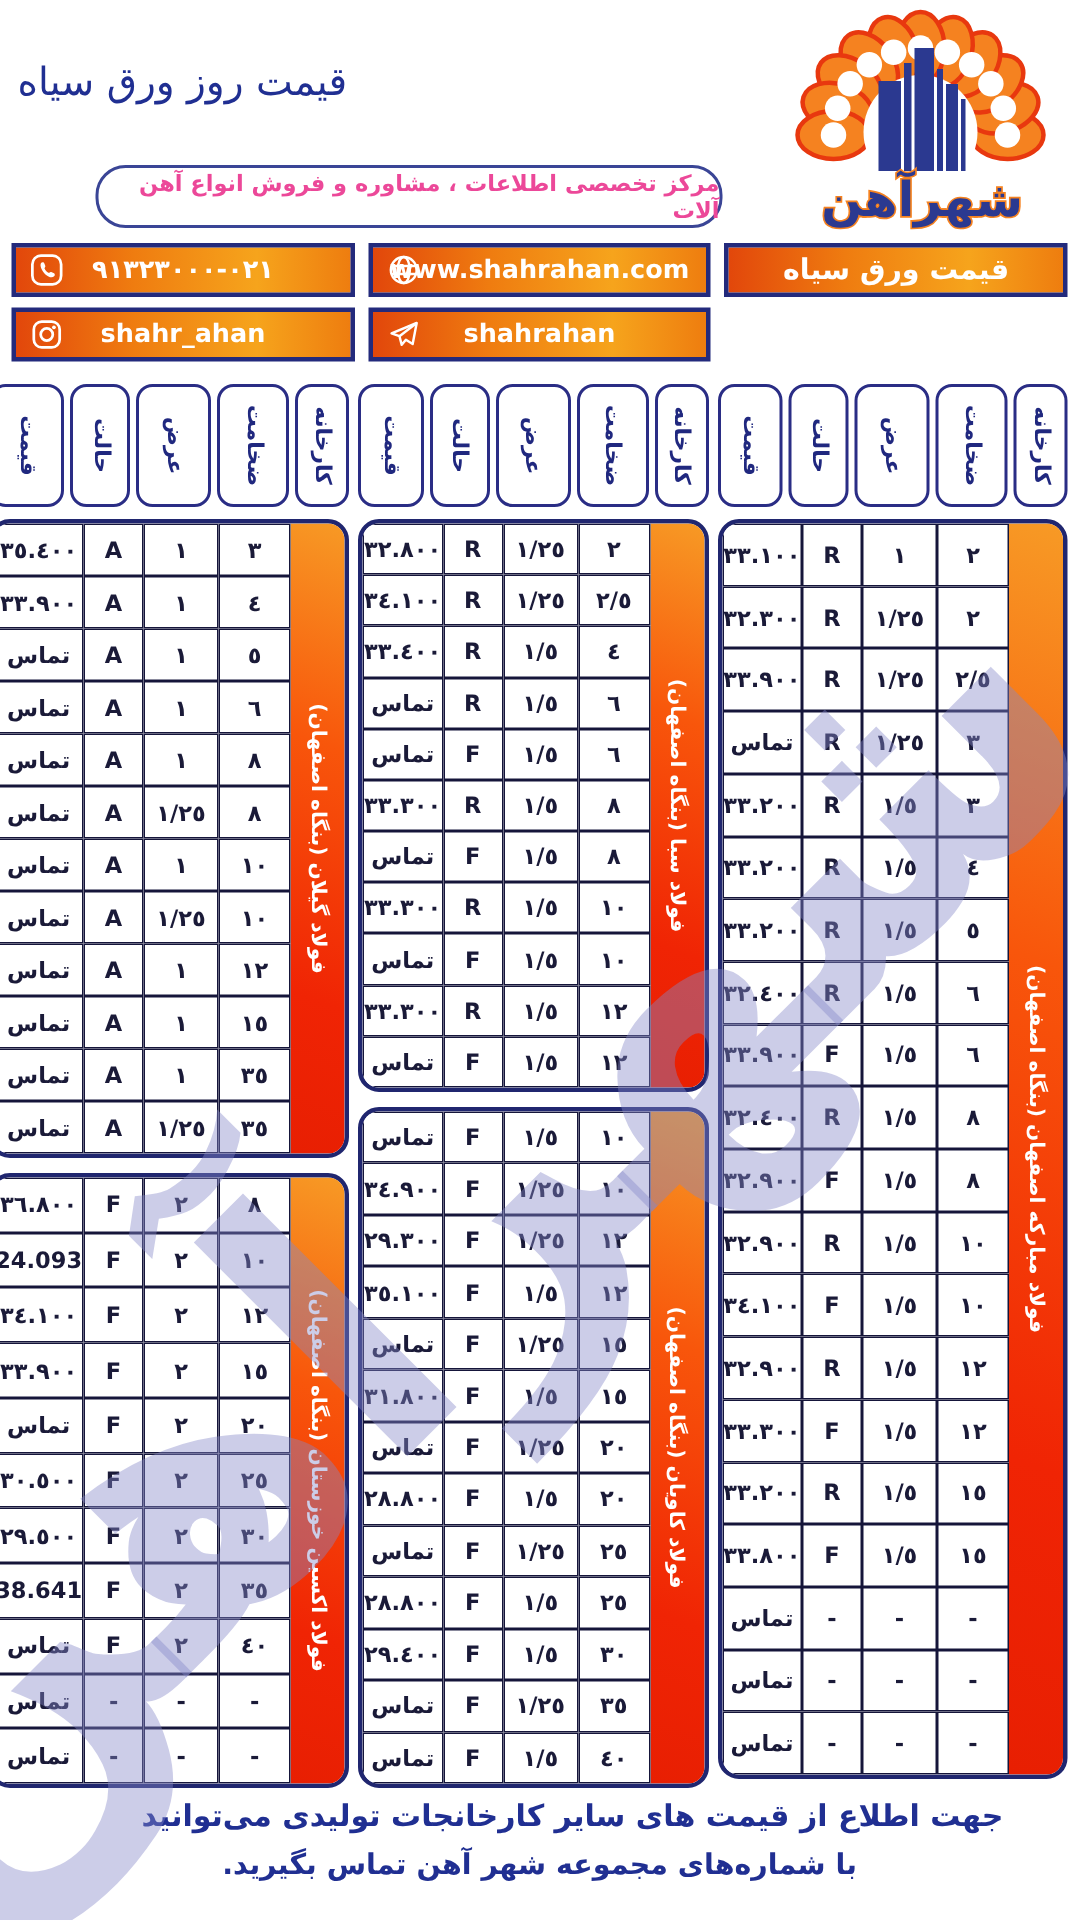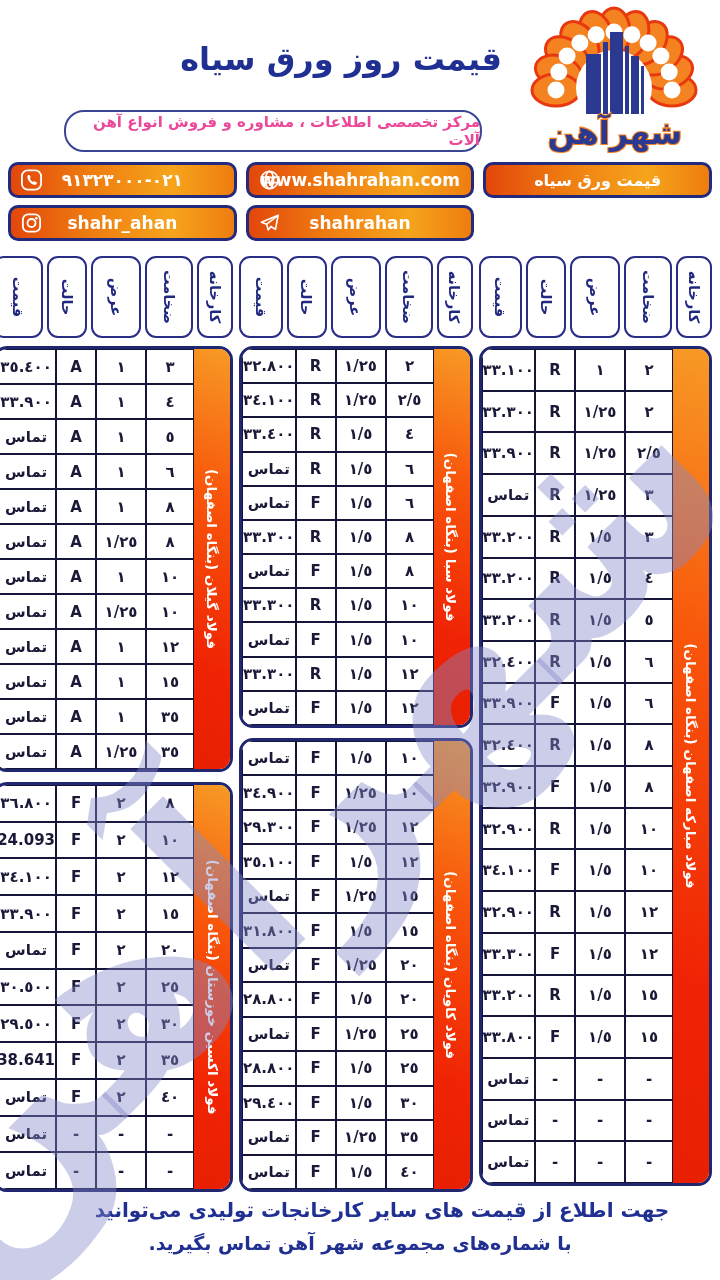--- a/index.html
+++ b/index.html
@@ -1,37 +1,37 @@
 <!DOCTYPE html>
 <html lang="fa" dir="rtl"><head>
 <meta charset="utf-8">
 <style>
   html,body{margin:0;padding:0;background:#e9e9e9;}
   .page{position:relative;width:720px;height:1280px;margin:0 auto;background:#ffffff;
         font-family:"DejaVu Sans",sans-serif;direction:rtl;overflow:hidden;}
 
   
   .logo{position:absolute;top:2px;right:6px;width:200px;height:158px;}
-  .page-title{position:absolute;top:40px;left:12px;width:490px;text-align:right;
-              font-size:32px;font-weight:bold;color:#202f92;letter-spacing:0;}
+  .page-title{position:absolute;top:40px;left:12px;width:490px;text-align:left;
+              font-size:26px;font-weight:normal;color:#202f92;letter-spacing:0;}
   .subtitle-box{position:absolute;top:110px;left:64px;width:414px;height:38px;
                 border:2px solid #3a4596;border-radius:20px;background:#fff;
                 display:flex;align-items:center;justify-content:center;}
   .subtitle-box span{font-size:15px;font-weight:bold;color:#ec4899;}
 
   
   .contact{position:absolute;top:162px;left:8px;right:8px;display:grid;direction:ltr;
            grid-template-columns:1fr 1fr 1fr;grid-auto-rows:36px;gap:7px 9px;}
-  .cpill{position:relative;border:3px solid #232a7c;border-radius:10px;
+  .cpill{position:relative;border:3px solid #232a7c;border-radius:0;
          background:linear-gradient(90deg,#e2470b 0%,#ef7c10 35%,#f6a41c 72%,#ee7d0f 100%);
          color:#fff;display:flex;align-items:center;justify-content:center;}
   .cpill .ic{position:absolute;left:9px;top:50%;transform:translateY(-50%);width:23px;height:23px;}
   .cpill .txt{font-weight:bold;font-size:17px;}
   .cpill .ltr{direction:ltr;unicode-bidi:embed;}
-  .cpill.label .txt{font-size:16px;}
+  .cpill.label .txt{font-size:19px;}
   .cpill.date .txt{font-size:24px;}
 
   
   .main{position:absolute;top:256px;left:8px;right:8px;display:grid;direction:rtl;
         grid-template-columns:1fr 1fr 1fr;gap:6px;}
   .col{display:flex;flex-direction:column;}
   .grid5{display:grid;direction:rtl;grid-template-columns:36px 48px 50px 40px 1fr;}
   .pills{gap:4px;height:82px;margin-bottom:8px;}
   .pill{border:2px solid #2a2d85;border-radius:11px;background:#fff;
         display:flex;align-items:center;justify-content:center;overflow:hidden;}

